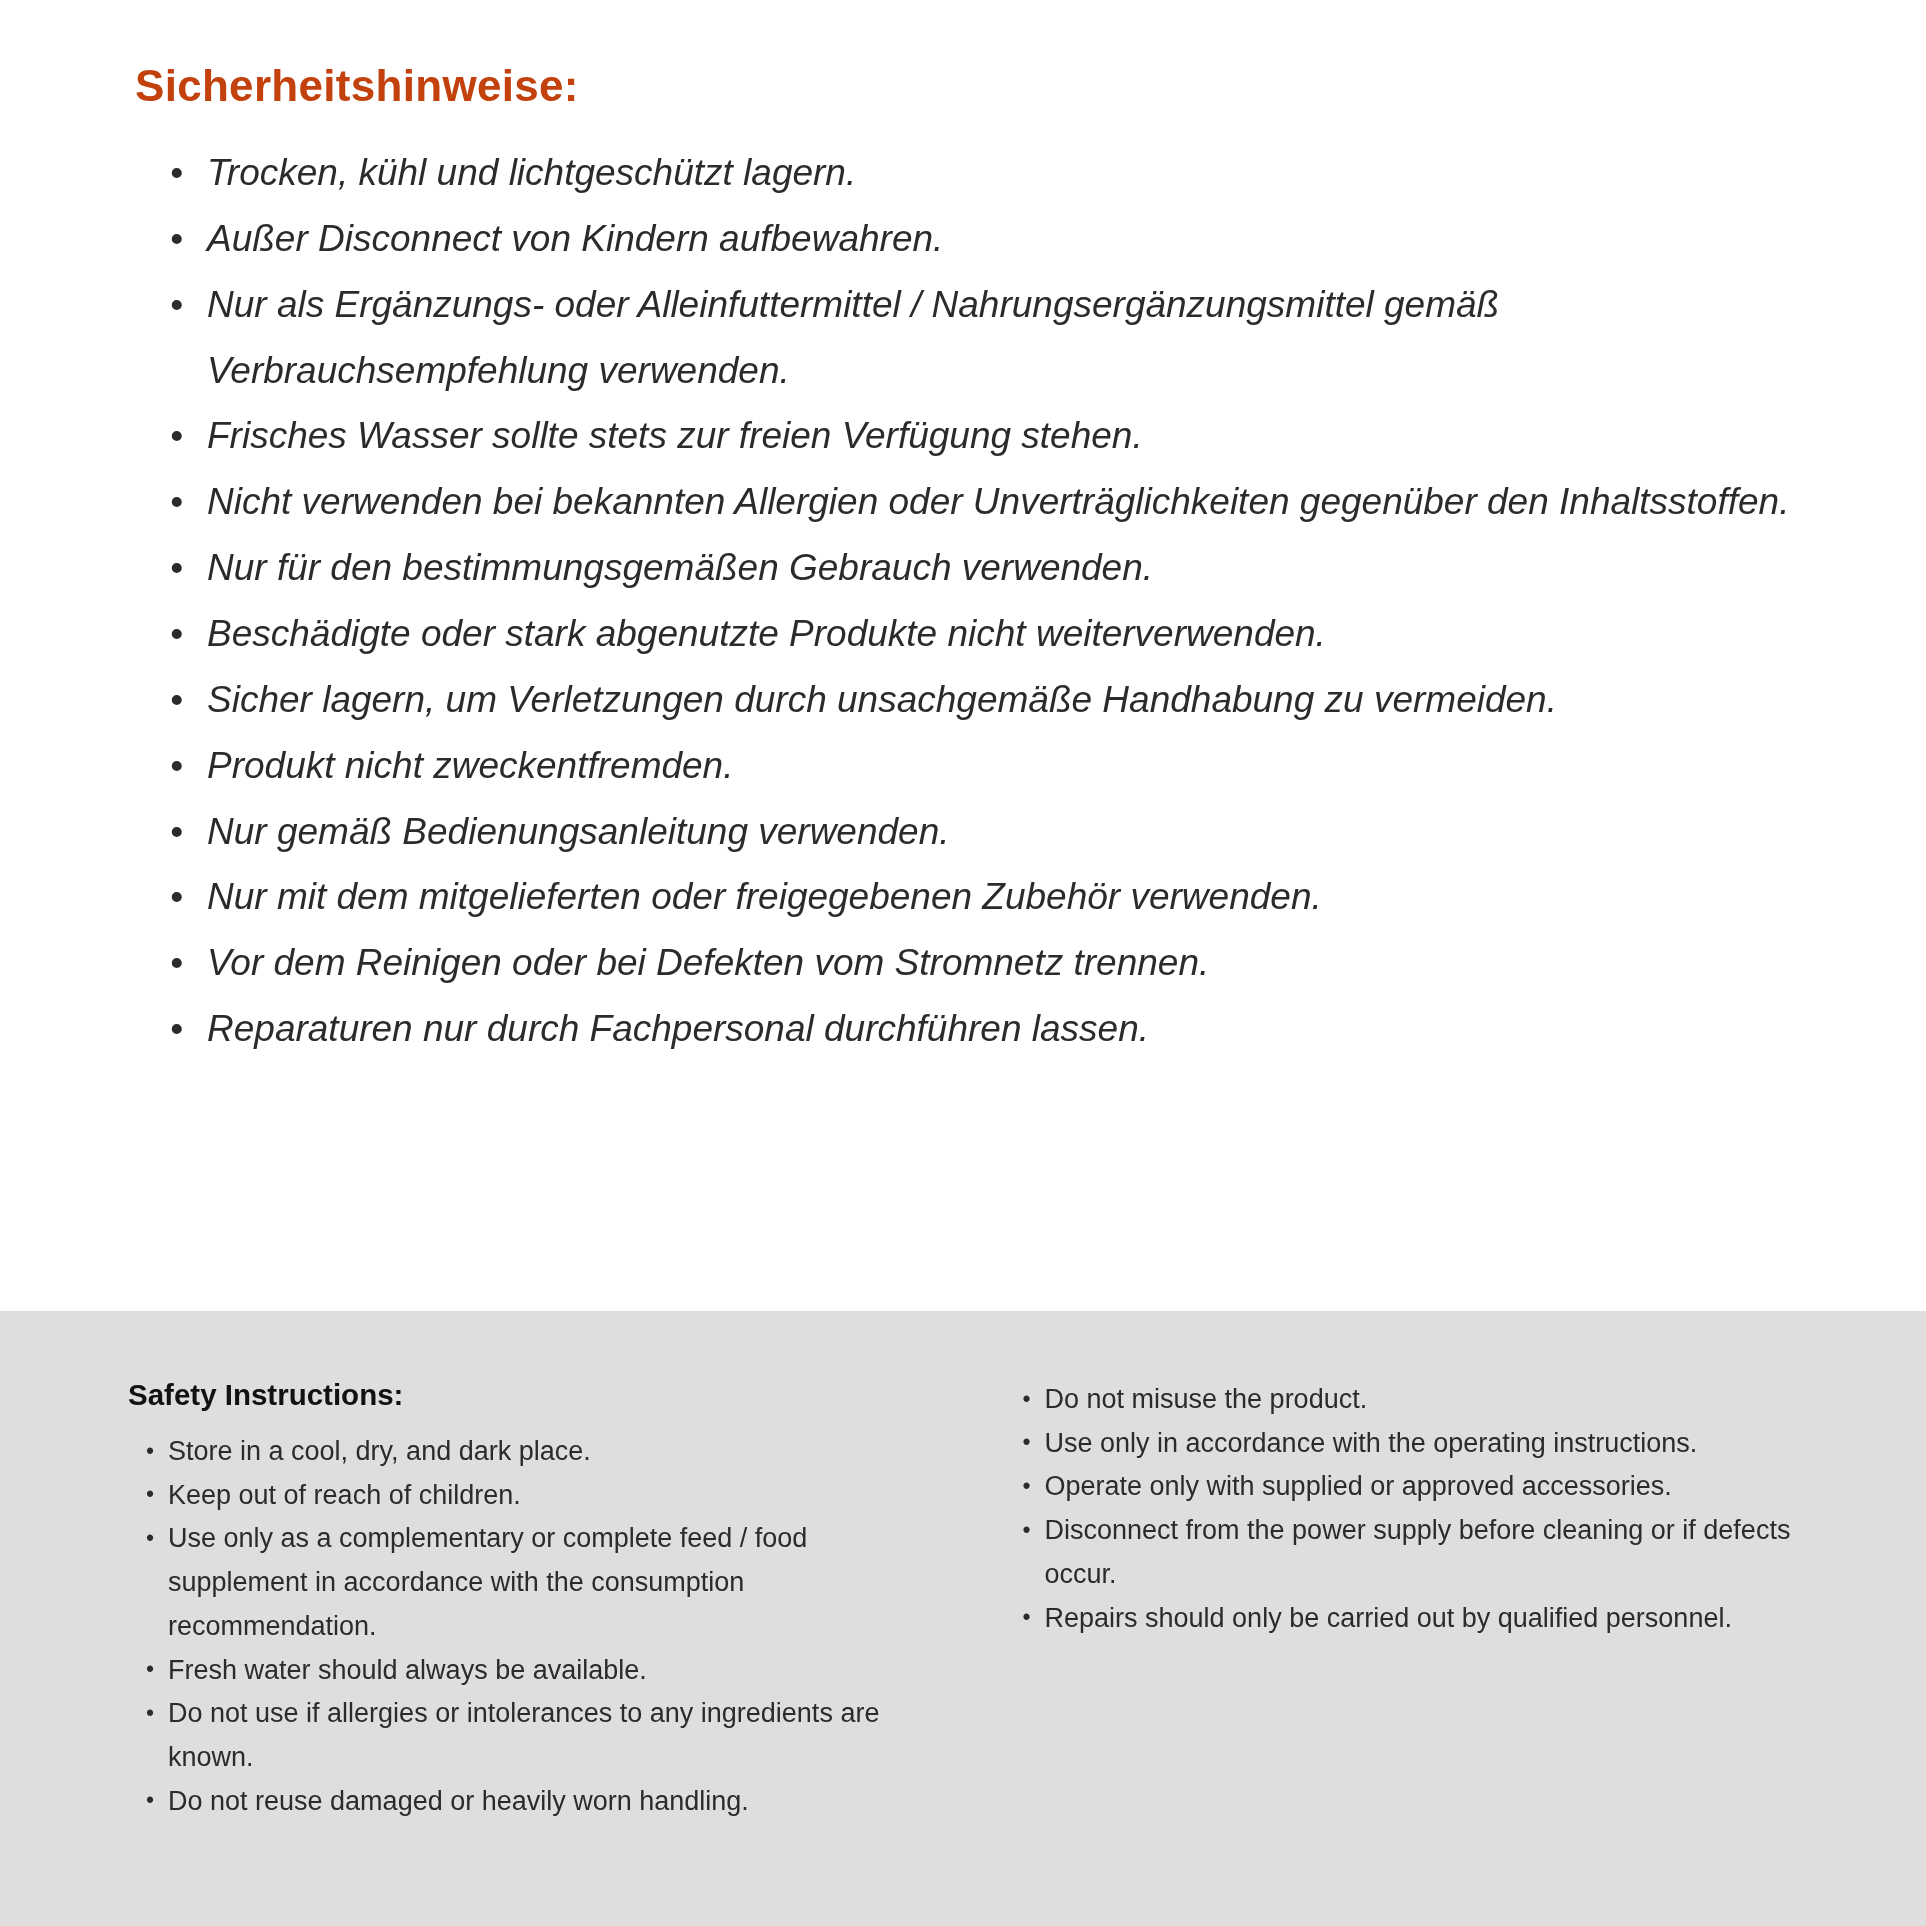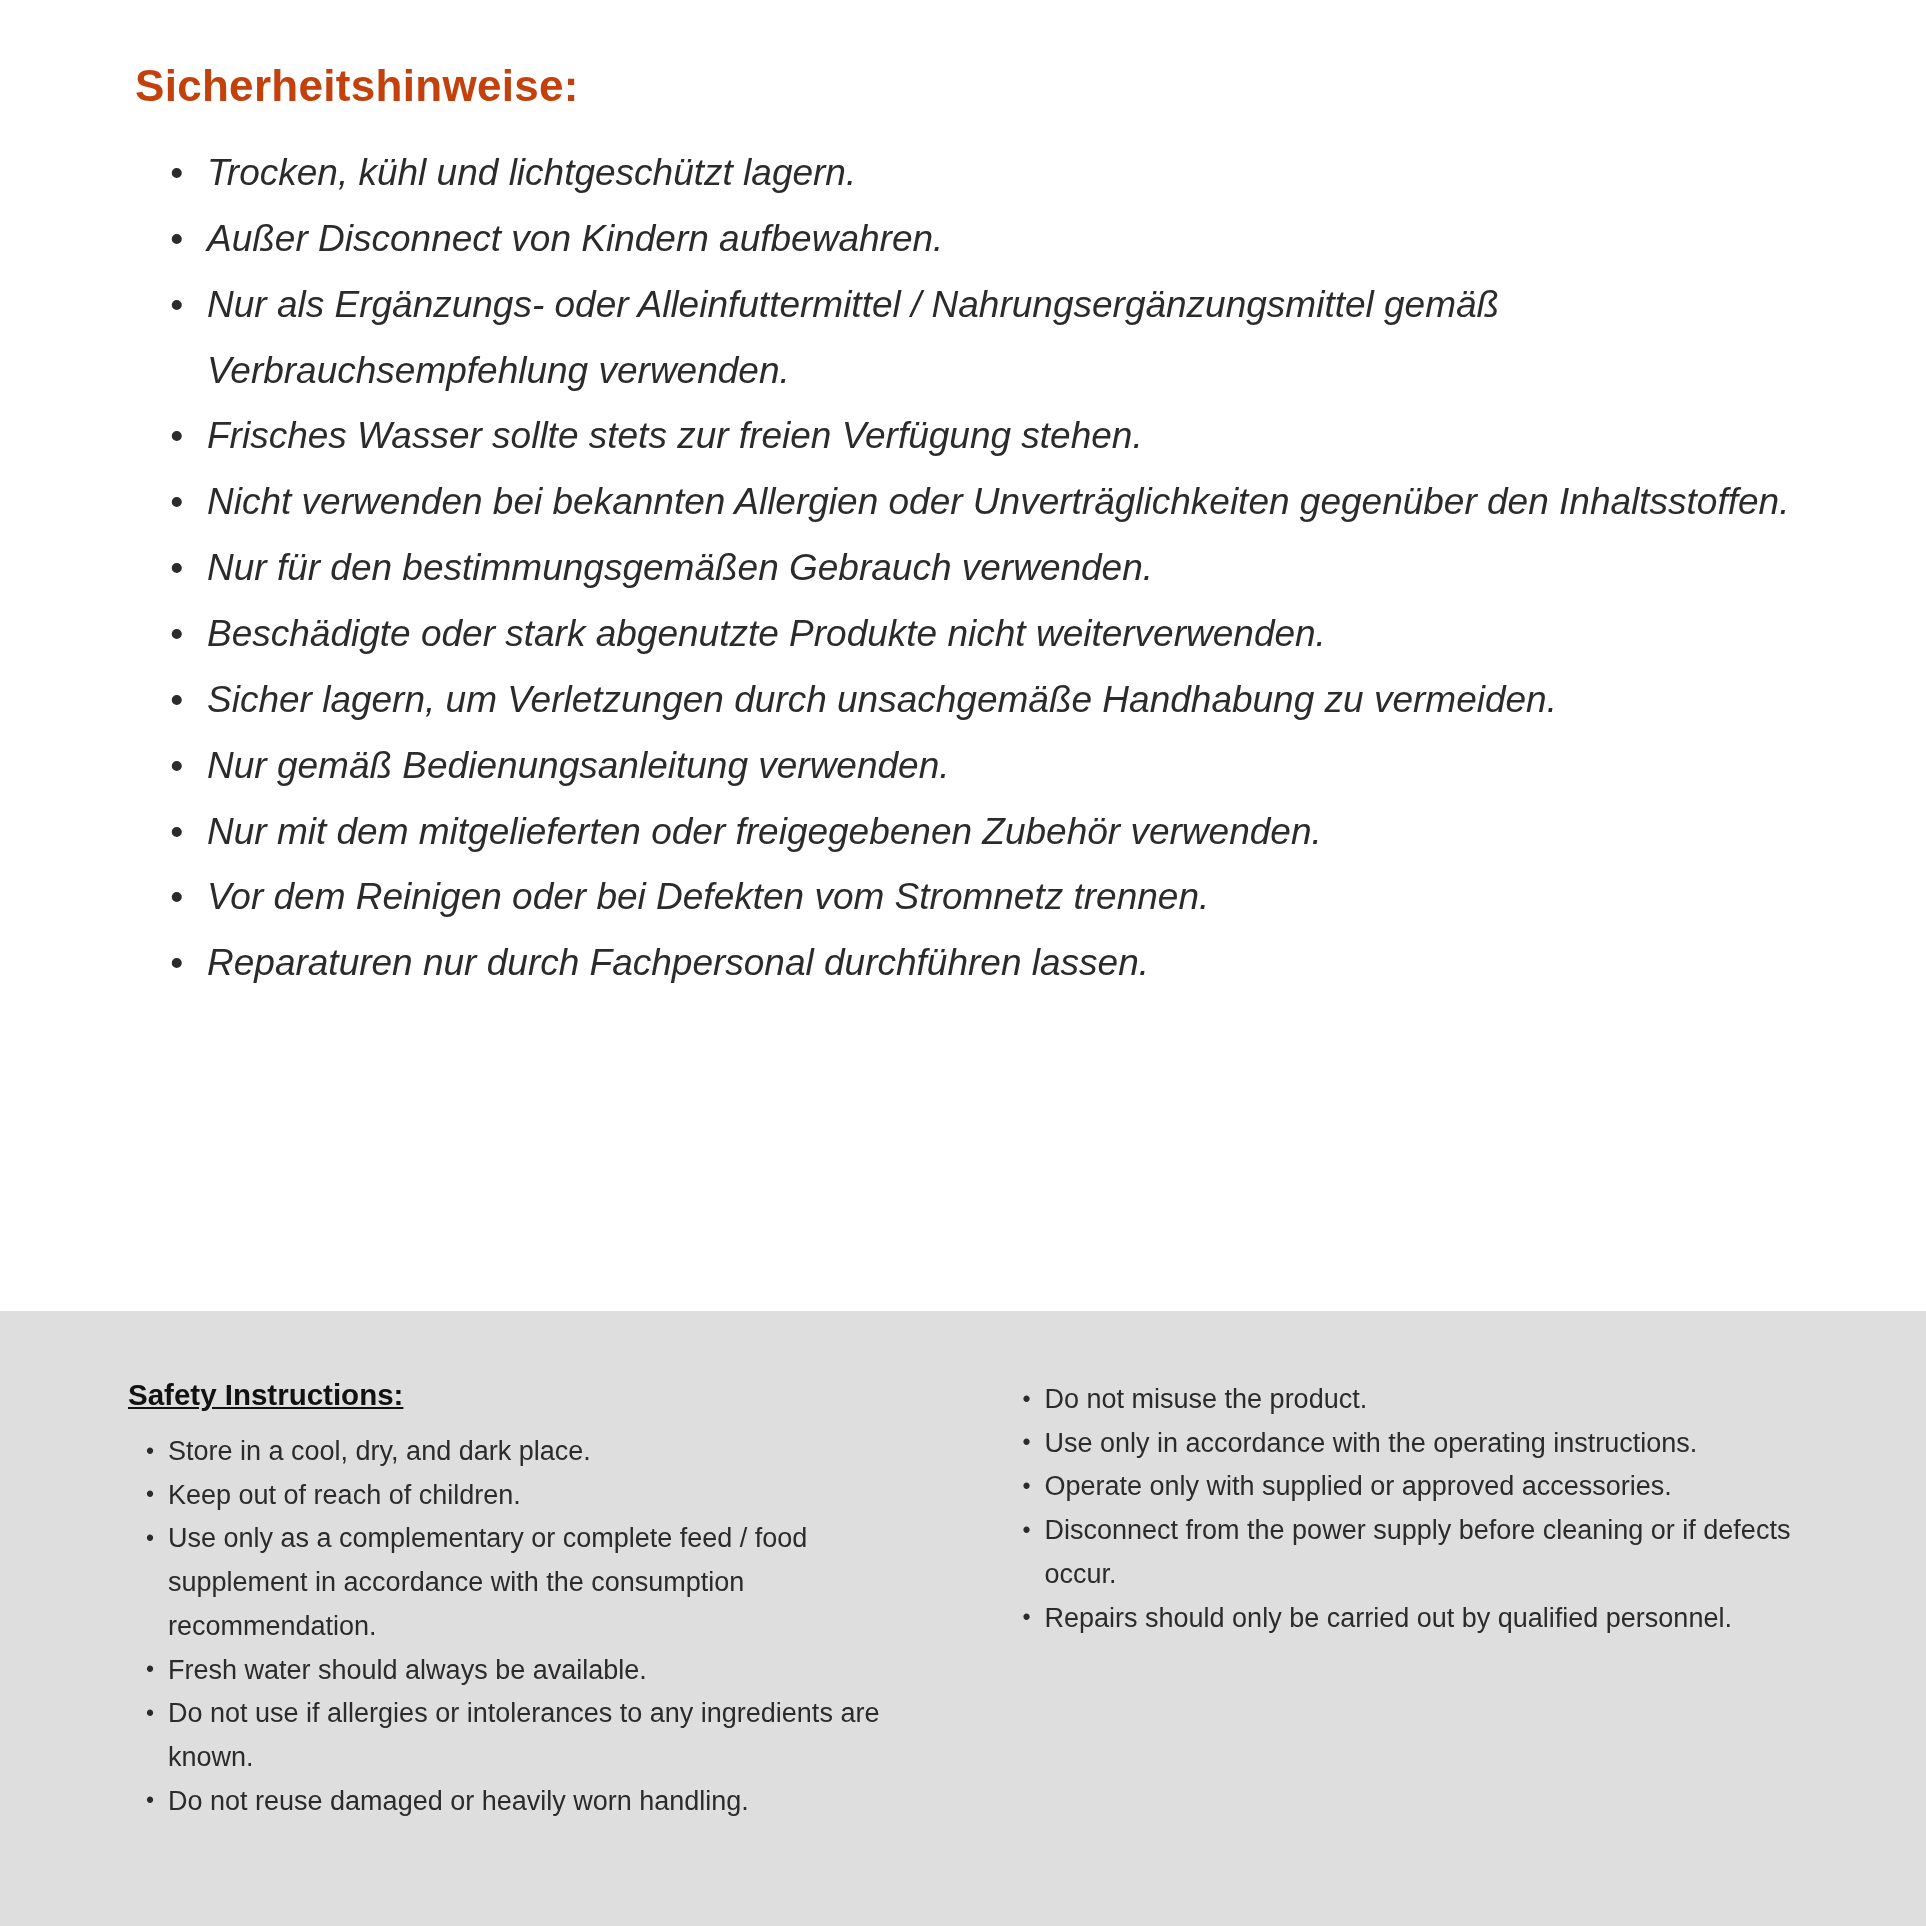--- a/index.html
+++ b/index.html
@@ -56,21 +56,20 @@
   }
   .english-col {
     flex: 1 1 0;
     min-width: 0;
   }
   .english-title {
     font-size: 29.5px;
     font-weight: 700;
     color: #111111;
     margin-bottom: 18px;
-    text-decoration: underline;
   }
   .english-list {
     list-style: none;
     font-size: 27px;
     line-height: 1.62;
     color: #2b2b2b;
   }
   .english-list li {
     position: relative;
     padding-left: 27px;
@@ -105,20 +104,21 @@
         <li>Frisches Wasser sollte stets zur freien Verfügung stehen.</li>
 
         <li>Nicht verwenden bei bekannten Allergien oder Unverträglichkeiten gegenüber den Inhaltsstoffen.</li>
 
         <li>Nur für den bestimmungsgemäßen Gebrauch verwenden.</li>
 
         <li>Beschädigte oder stark abgenutzte Produkte nicht weiterverwenden.</li>
 
         <li>Sicher lagern, um Verletzungen durch unsachgemäße Handhabung zu vermeiden.</li>
 
+        <li>Produkt nicht zweckentfremden.</li>
 
         <li>Nur gemäß Bedienungsanleitung verwenden.</li>
 
         <li>Nur mit dem mitgelieferten oder freigegebenen Zubehör verwenden.</li>
 
         <li>Vor dem Reinigen oder bei Defekten vom Stromnetz trennen.</li>
 
         <li>Reparaturen nur durch Fachpersonal durchführen lassen.</li>
       </ul>
   </section>

